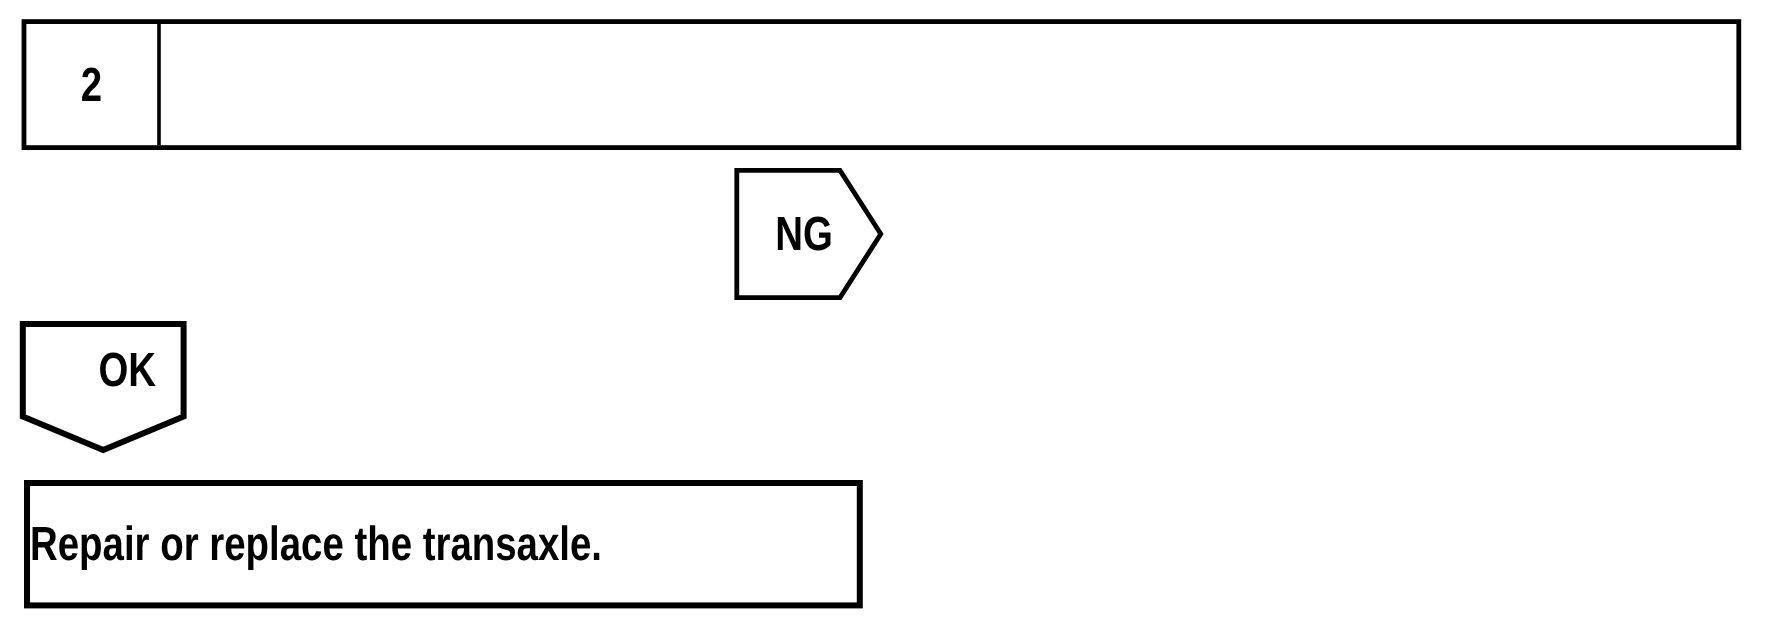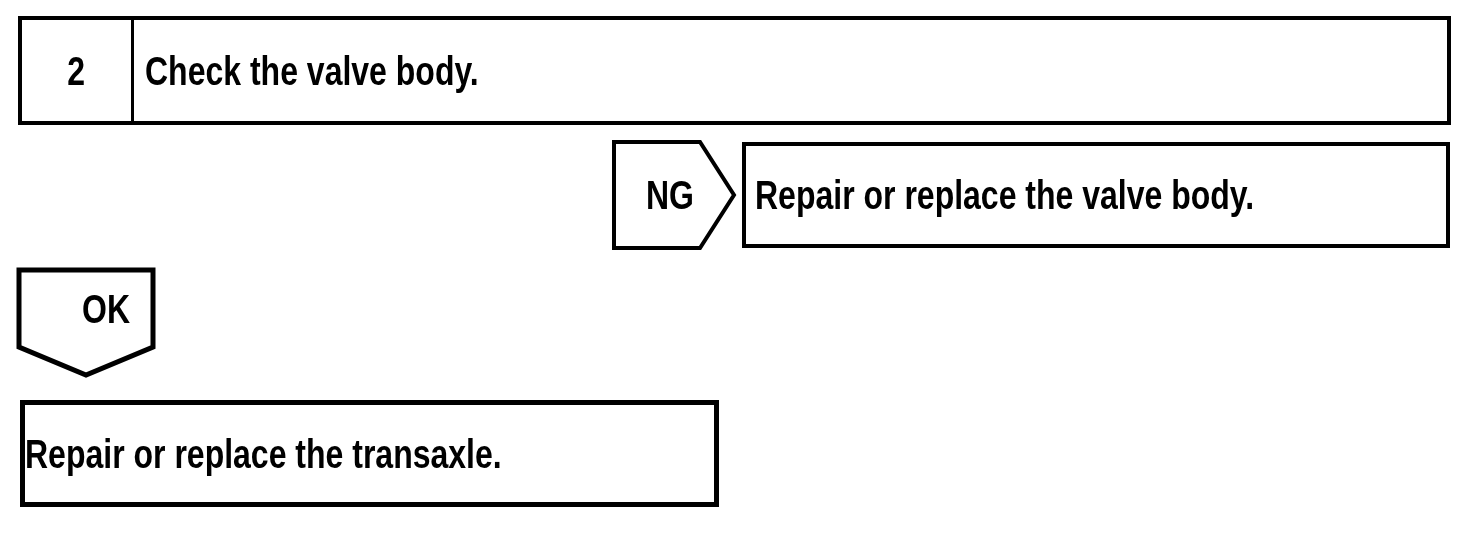--- a/index.html
+++ b/index.html
@@ -118,37 +118,31 @@
 </style>
 </head>
 <body>
 
 <div class="canvas">
 
   <div class="box step-box">
     <div class="step-number-cell">
       <span class="txt txt-center">2</span>
     </div>
-    <div class="step-desc-cell">
-      <span class="txt">Check the valve body.</span>
-    </div>
   </div>
 
   <div class="connector ng-connector">
     <svg width="124" height="110" viewBox="0 0 124 110">
       <polygon points="2,2 88,2 122,55 88,108 2,108" fill="#ffffff" stroke="#000000" stroke-width="4" stroke-linejoin="miter"></polygon>
     </svg>
     <div class="connector-label">
       <span class="txt txt-center">NG</span>
     </div>
   </div>
 
-  <div class="box ng-result-box">
-    <span class="txt">Repair or replace the valve body.</span>
-  </div>
 
   <div class="connector ok-connector">
     <svg width="140" height="112" viewBox="0 0 140 112">
       <polygon points="3,3 137,3 137,80 70,108 3,80" fill="#ffffff" stroke="#000000" stroke-width="5" stroke-linejoin="miter"></polygon>
     </svg>
     <div class="connector-label">
       <span class="txt txt-center">OK</span>
     </div>
   </div>
 

